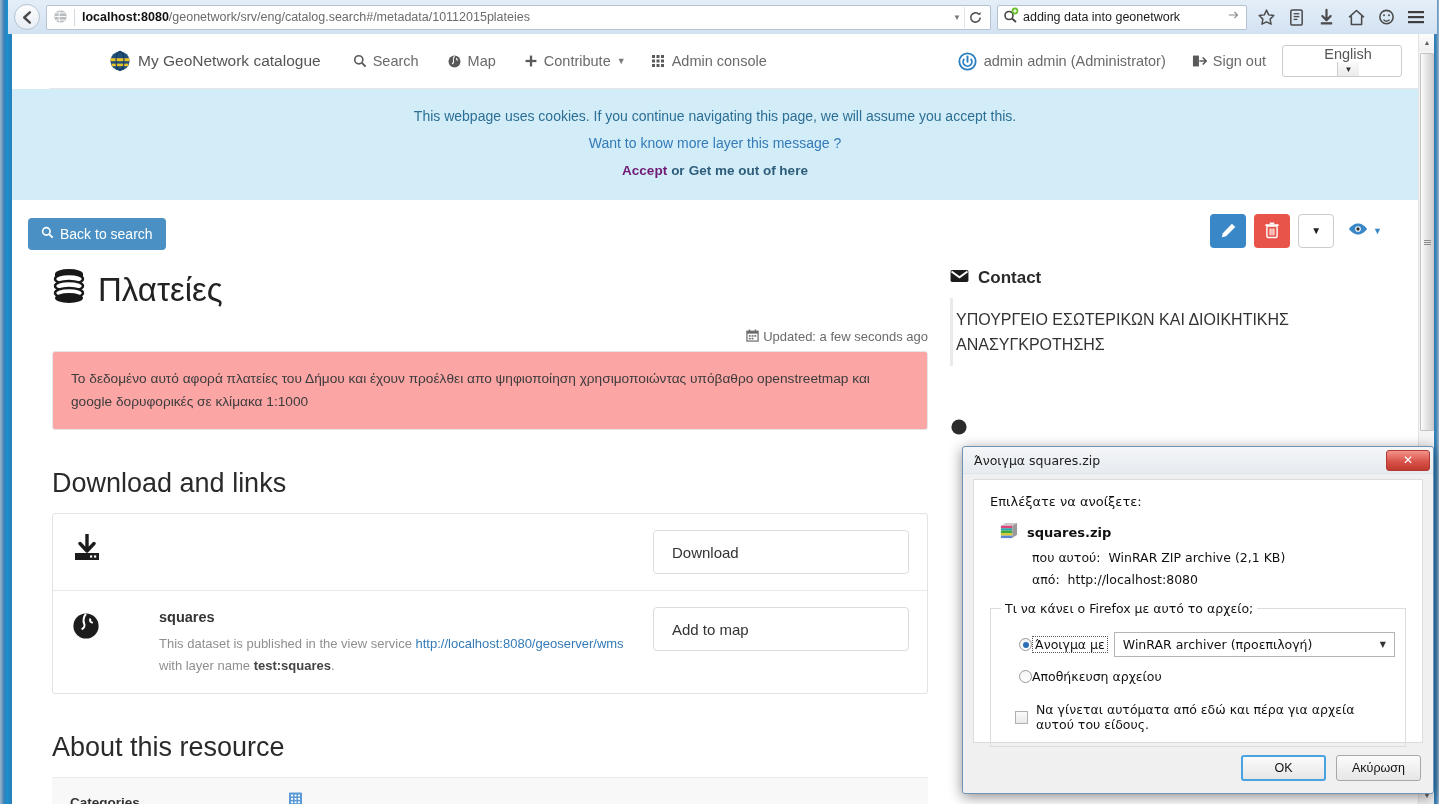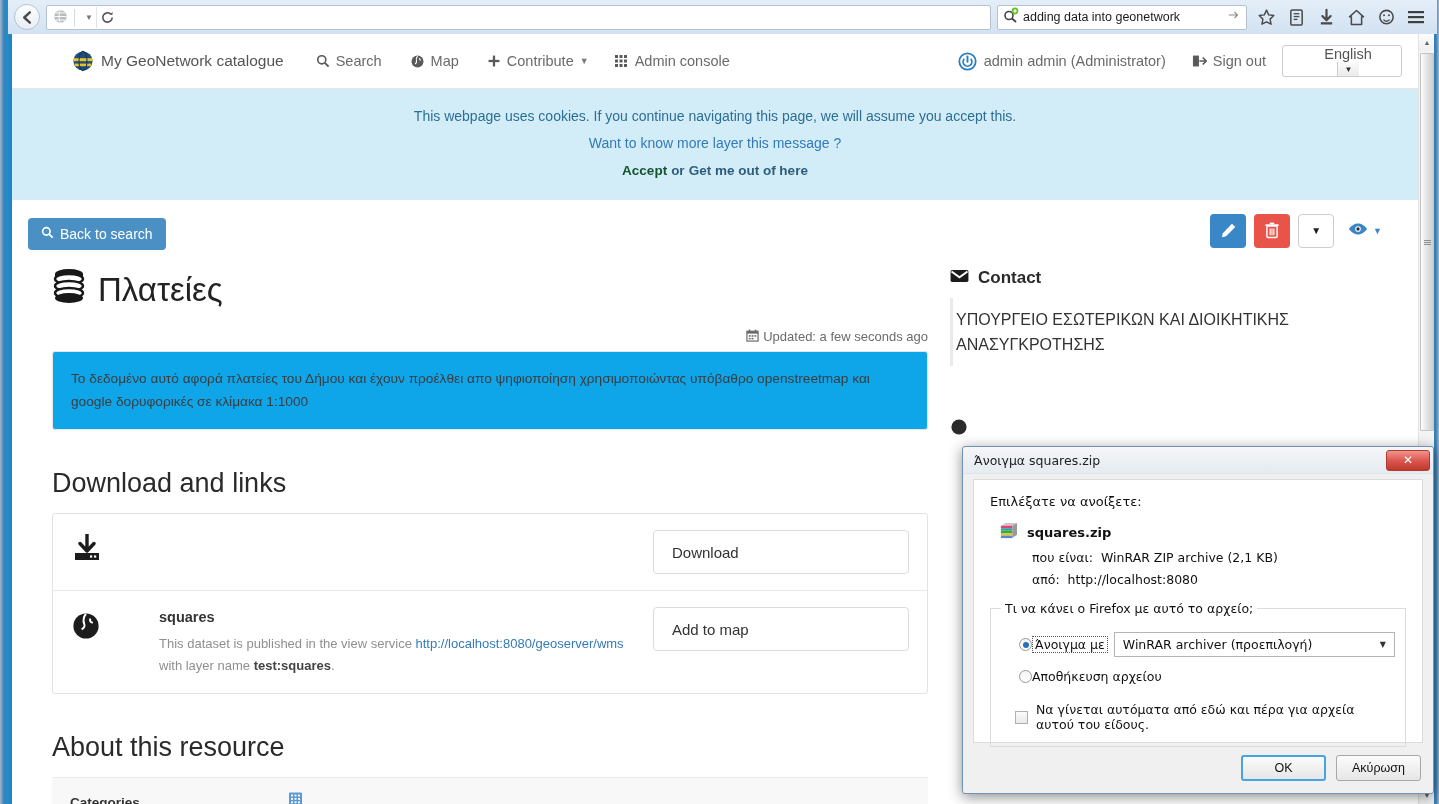--- a/index.html
+++ b/index.html
@@ -94,21 +94,21 @@
   }
 
   #page {
     position: absolute; left: 0; top: 0; right: 16px; bottom: 0;
     overflow: hidden; background: #fff;
   }
 
   
   #gn-nav {
     height: 55px; background: #ffffff; border-bottom: 1px solid #e7e7e7;
-    display: flex; align-items: center; padding-left: 60px; padding-right: 16px;
+    display: flex; align-items: center; padding-left: 60px; padding-right: 16px; margin-left: 37px;
   }
   .brand { display: flex; align-items: center; font-size: 15.5px; color: #555; margin-right: 32px; white-space:nowrap;}
   .brand .globe { margin-right: 7px; display:flex; }
   .navlink {
     display: flex; align-items: center; font-size: 14.5px; color: #6a6a6a;
     margin-right: 28px; white-space: nowrap;
   }
   .navlink .gi { margin-right: 6px; display: flex; align-items:center; }
   .caret-nav { color:#7a7a7a; font-size:9px; margin-right: 26px; }
   .nav-spacer { flex: 1 1 auto; }
@@ -160,21 +160,21 @@
 
   #md-title {
     display: flex; align-items: center; gap: 12px;
     font-size: 33px; color: #222; font-weight: normal; margin: 0;
   }
   #updated-line {
     text-align: right; font-size: 13px; color: #6b6b6b; margin-top: 17px;
     display: flex; align-items: center; justify-content: flex-end; gap: 4px;
   }
   #abstract {
-    background: #0ea5e9; border: 1px solid #e6e6e6; border-radius: 3px;
+    background: #fca5a5; border: 1px solid #e6e6e6; border-radius: 3px;
     padding: 16px 18px; font-size: 13.7px; line-height: 1.65; color: #3c3c3c;
     margin-top: 6px;
   }
   h2.sec {
     font-size: 27px; font-weight: normal; color: #2a2a2a;
     margin: 38px 0 14px 0;
   }
   #links-table { border: 1px solid #e3e3e3; border-radius: 3px; }
   .link-row { display: flex; align-items: flex-start; padding: 16px 18px; min-height: 76px; }
   .link-row + .link-row { border-top: 1px solid #e9e9e9; }
@@ -294,20 +294,21 @@
     </div>
 
     <div class="urlbar">
       <span class="favicon">
         <svg width="15" height="15" viewBox="0 0 16 16">
             <circle cx="8" cy="8" r="6.6" fill="#b9bcc0"></circle>
             <path d="M8 1.4c-2 2-2 11.2 0 13.2M1.6 8h12.8M3 4.2h10M3 11.8h10" stroke="#fff" stroke-width="1" fill="none"></path>
           </svg>
       </span>
       <span class="sep"></span>
+      <span class="url-text"><b>localhost:8080</b><span>/geonetwork/srv/eng/catalog.search#/metadata/10112015plateies</span></span>
       <span class="drop">▼</span>
       <span class="reload">
         <svg width="15" height="15" viewBox="0 0 16 16">
             <path d="M13 8a5 5 0 1 1-1.6-3.7" fill="none" stroke="#555" stroke-width="1.7"></path>
             <path d="M13.6 2.2 L13.1 5.3 L10 4.7 Z" fill="#555"></path>
           </svg>
       </span>
     </div>
 
     <div class="searchbar">
@@ -468,21 +469,21 @@
         <div class="lang-select">
           <span>English</span>
           <span class="lbtn">▼</span>
         </div>
       </div>
 
       <div id="cookie-banner">
         <div>This webpage uses cookies. If you continue navigating this page, we will assume you accept this.</div>
         <div><a href="#">Want to know more layer this message ?</a></div>
         <div class="cookie-actions">
-          <a href="#" style="color:#14532d">Accept</a><span class="or">or</span><a href="#" style="color:#2d5d7a">Get me out of here</a>
+          <a href="#" style="color:#701a75">Accept</a><span class="or">or</span><a href="#" style="color:#2d5d7a">Get me out of here</a>
         </div>
       </div>
 
       <div id="content">
 
         <button id="btn-back">
           <span>
             <svg width="13" height="13" viewBox="0 0 16 16">
                 <circle cx="6.6" cy="6.6" r="4.6" fill="none" stroke="#fff" stroke-width="2"></circle>
                 <line x1="10.2" y1="10.2" x2="14.4" y2="14.4" stroke="#fff" stroke-width="2.3"></line>
@@ -668,21 +669,21 @@
             <rect x="3" y="10.2" width="12" height="2.6" fill="#3aa93a"></rect>
             <rect x="3" y="12.8" width="12" height="2.6" fill="#d7c62c"></rect>
             <rect x="3" y="15.4" width="12" height="2.6" fill="#5b86d6"></rect>
             <path d="M15 5 L20 2 L20 14.6 L15 17.8 Z" fill="#9a9a9a"></path>
           </svg>
         </span>
         <span>squares.zip</span>
       </div>
 
       <div class="dl-meta">
-        <span class="k">που είναι:</span>
+        <span class="k">που αυτού:</span>
         &nbsp;<span>WinRAR ZIP archive (2,1 KB)</span>
       </div>
       <div class="dl-meta">
         <span class="k">από:</span>
         &nbsp;<span>http://localhost:8080</span>
       </div>
 
       <fieldset class="dl-fs">
         <legend>Τι να κάνει ο Firefox  με αυτό το αρχείο;</legend>
 

